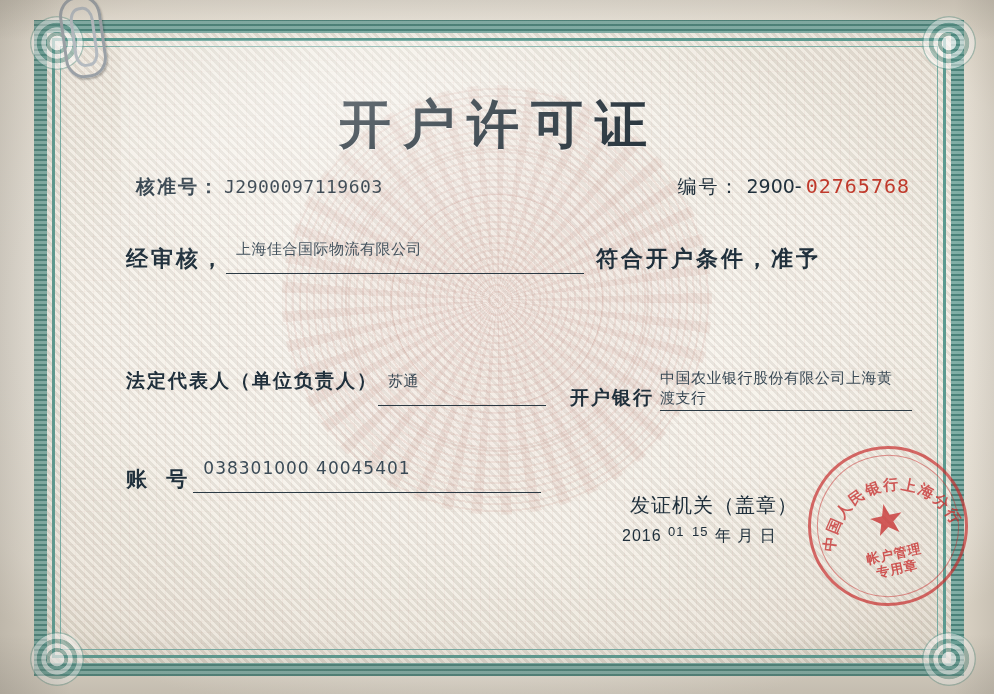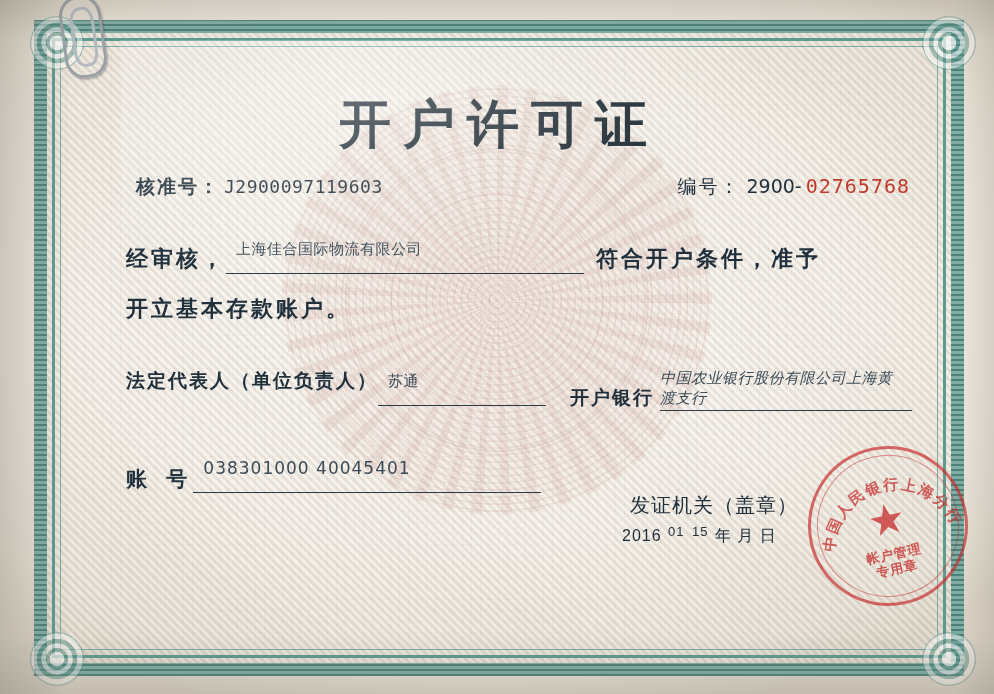--- a/index.html
+++ b/index.html
@@ -258,21 +258,20 @@
 
   
   .bank-row { left: 500px; top: 312px; display: flex; align-items: flex-end; }
   .bank-row .label-bold { font-size: 19px; }
   .bank-fill {
     position: relative;
     width: 252px;
     border-bottom: 1.6px solid #2b3a44;
     padding-bottom: 2px;
     margin-left: 6px;
-    font-style: italic;
   }
   .bank-fill .fill-text {
     display: block;
     line-height: 20px;
     white-space: nowrap;
   }
   .bank-fill .line2 { }
 
   
   .acct-row { left: 56px; top: 400px; display: flex; align-items: flex-end; }
@@ -403,21 +402,20 @@
     </div>
 
     <div class="row sent1">
       <span class="lead">经审核，</span>
       <span class="fill-line">
         <span class="fill-text">上海佳合国际物流有限公司</span>
       </span>
       <span class="tail">符合开户条件，准予</span>
     </div>
 
-    <div class="row sent2">开立基本存款账户。</div>
 
     <div class="row legal-row">
       <span class="label-bold">法定代表人（单位负责人）</span>
       <span class="fill-line">
         <span class="fill-text">苏通</span>
       </span>
     </div>
 
     <div class="row bank-row">
       <span class="label-bold">开户银行</span>

